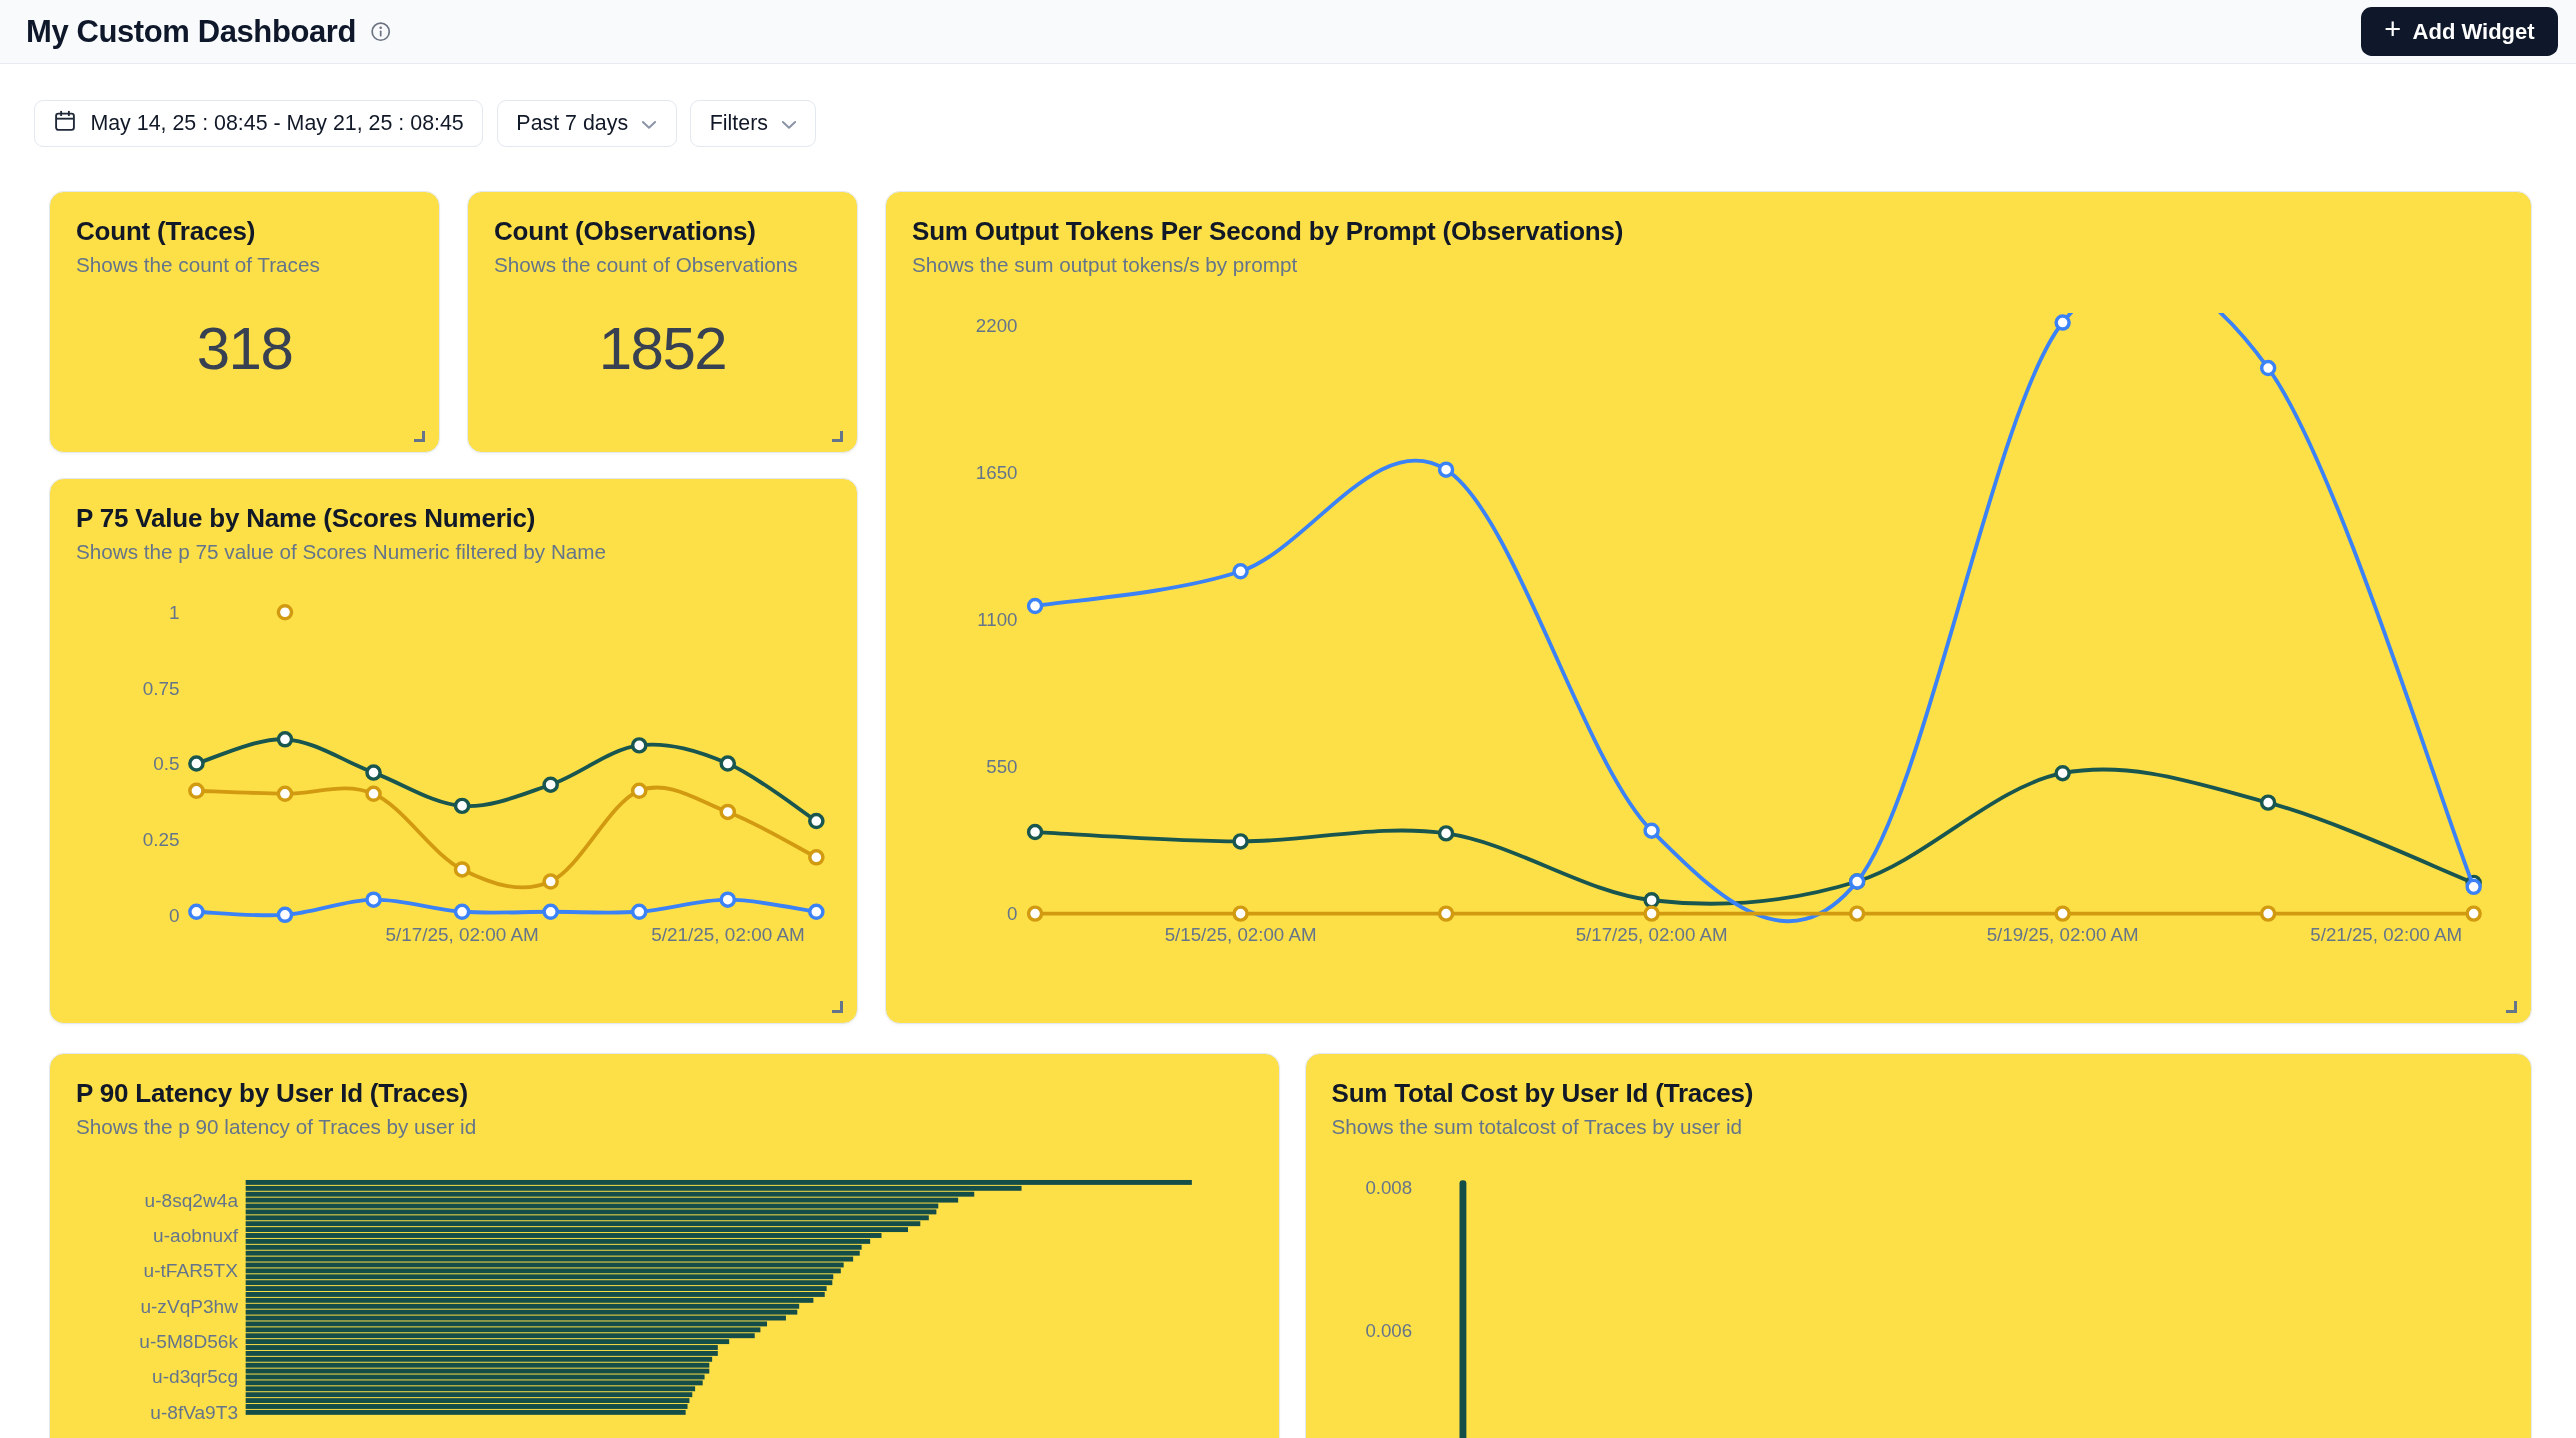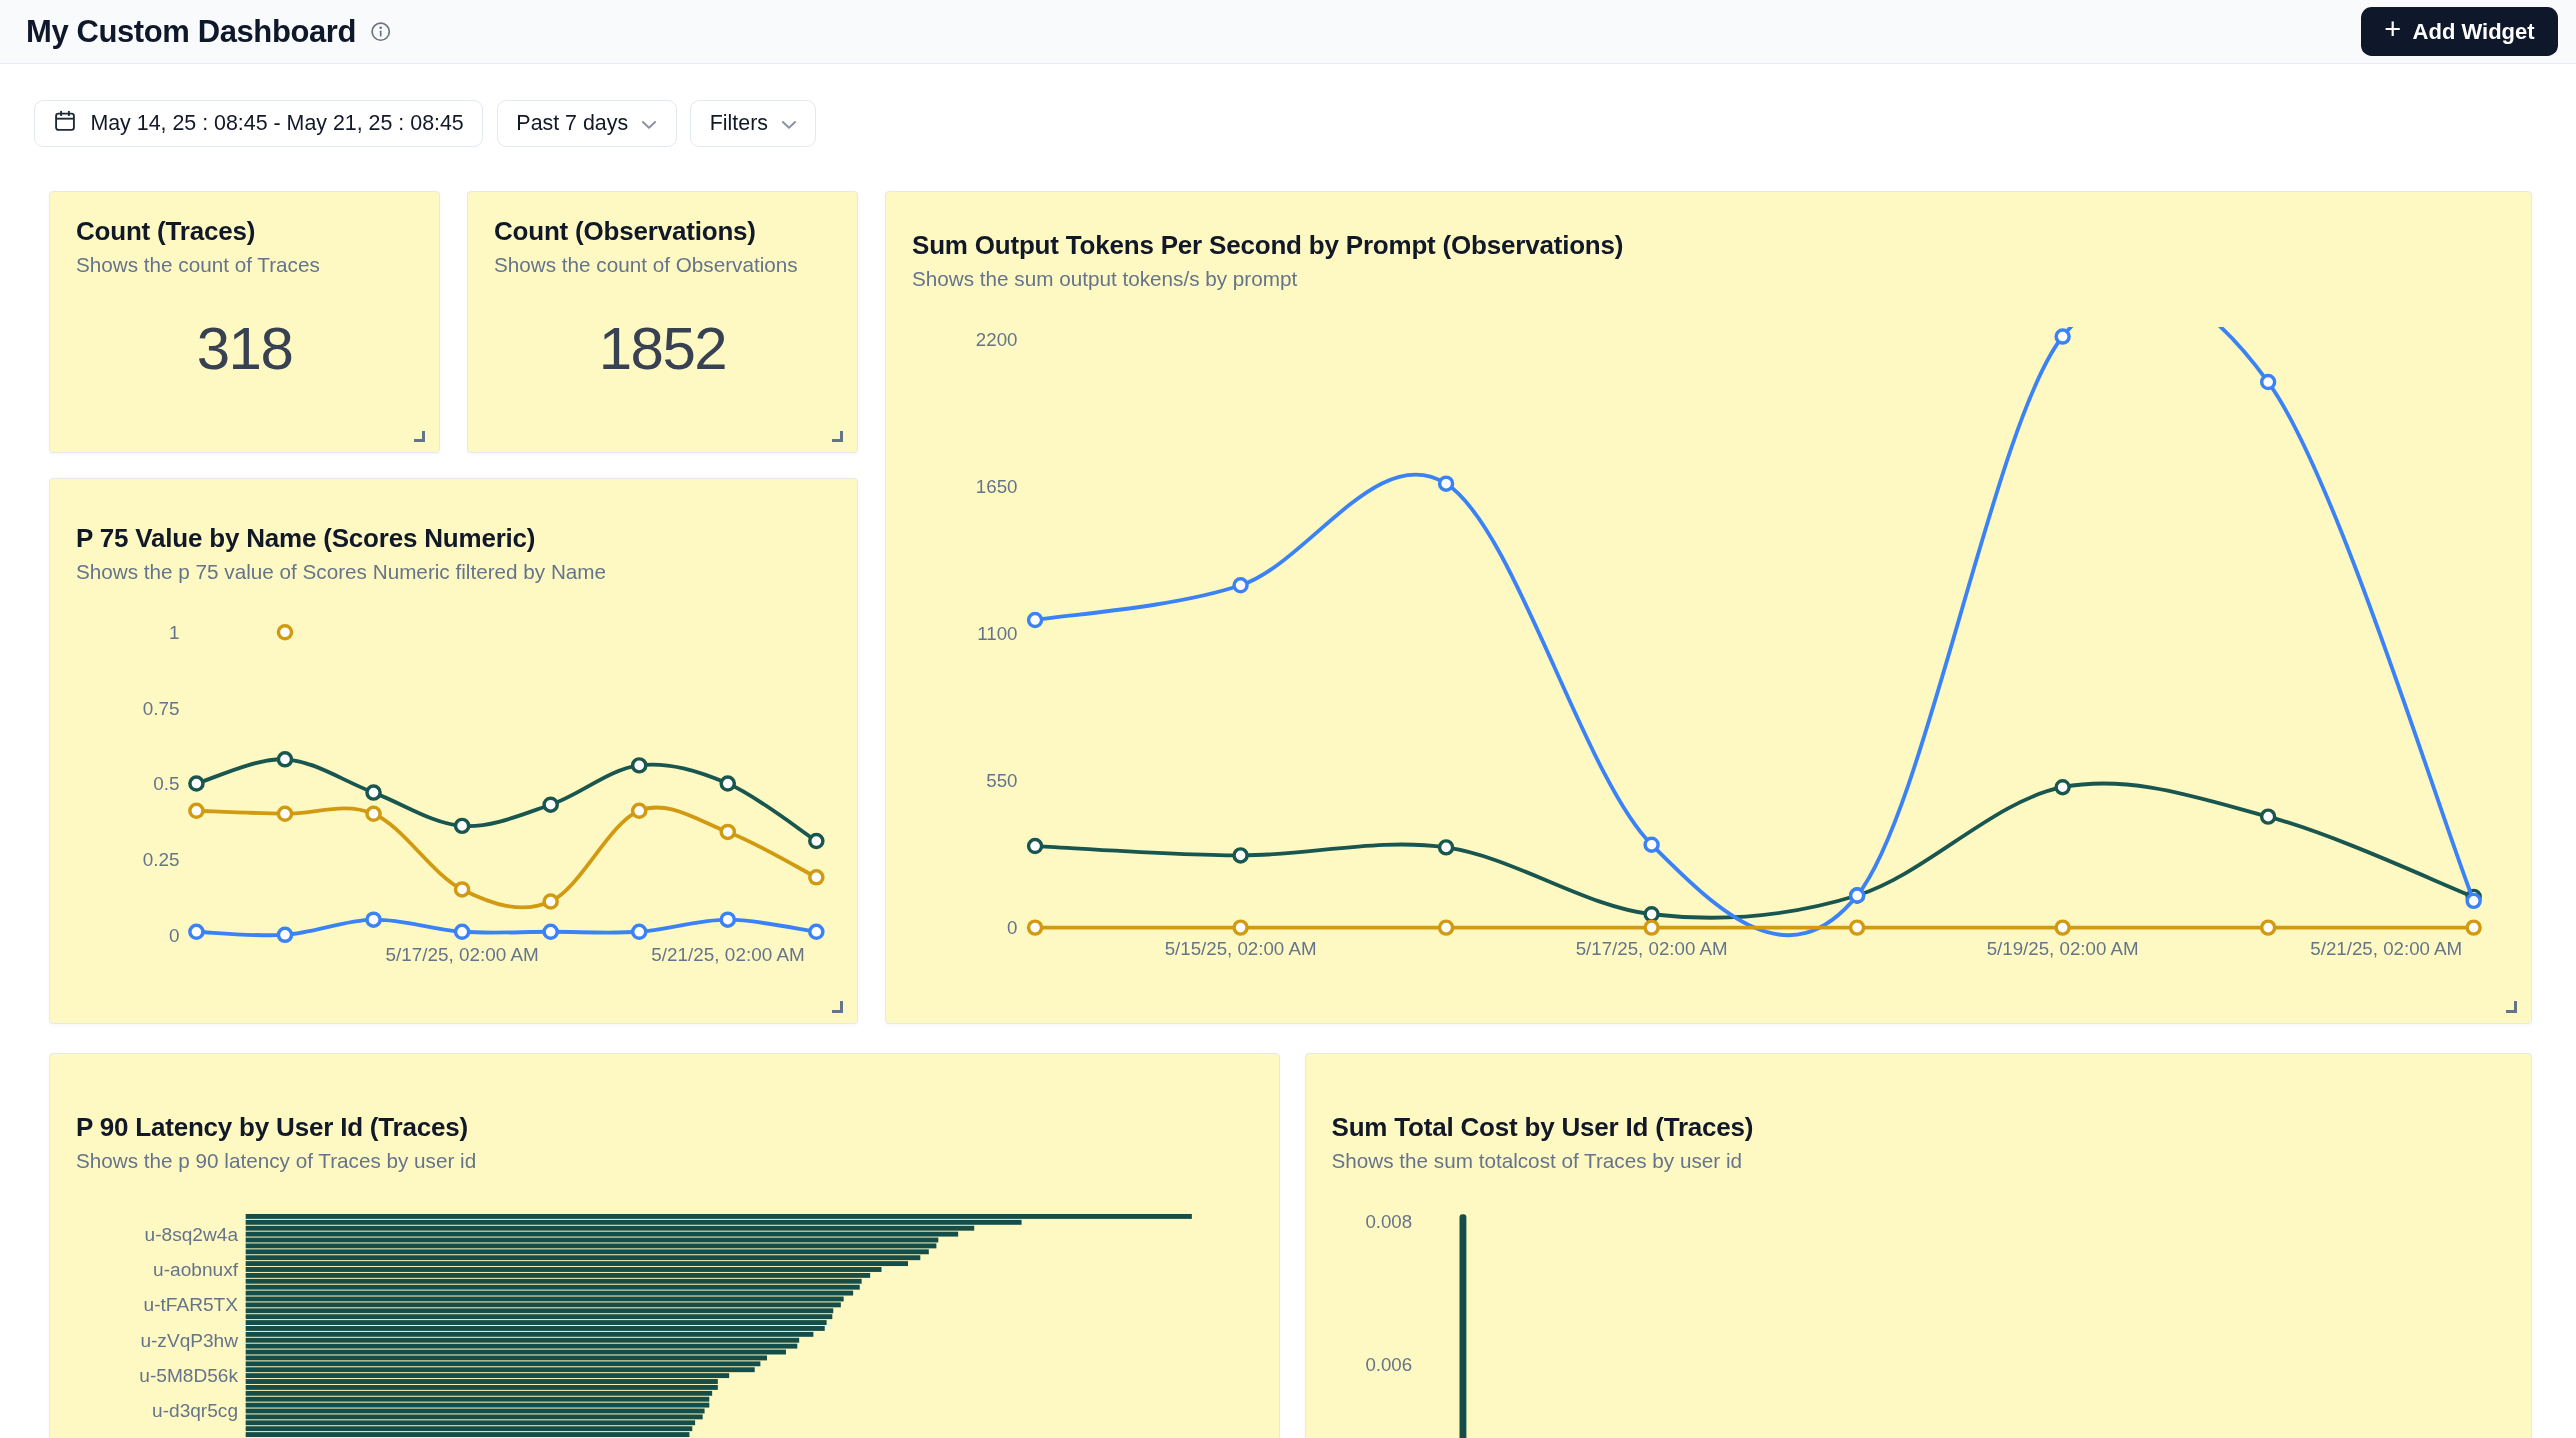--- a/index.html
+++ b/index.html
@@ -19,23 +19,23 @@
   .toolbar { margin:36px 44px 0 34px; display:flex; align-items:center; gap:13.8px; }
   .control { height:47px; border:1.5px solid #e2e8f0; border-radius:9.2px; background:#fff;
     display:flex; align-items:center; padding:0 18.4px; gap:13px; font-size:21.4px;
     font-weight:500; color:#111827; cursor:pointer; }
 
   .grid1 { margin:44px 44px 0 49px; display:grid;
     grid-template-columns:391px 391px 1fr; grid-template-rows:262px 546px; gap:24.5px 27px; }
   .grid2 { margin:29px 44px 0 49px; display:grid;
     grid-template-columns:1231px 1fr; gap:0 24.5px; }
 
-  .card { position:relative; background:#fef9c3; border:1.5px solid #e4e9f0; border-radius:4px;
+  .card { position:relative; background:#fde047; border:1.5px solid #e4e9f0; border-radius:15px;
     padding:23px 26px; box-shadow:0 1.5px 3.1px rgba(15,23,42,0.03); display:flex;
-    flex-direction:column; overflow:hidden;justify-content:center; }
+    flex-direction:column; overflow:hidden; }
   .card-title { font-size:26px; font-weight:600; color:#111827; line-height:32px; letter-spacing:-0.2px; }
   .card-subtitle { margin-top:5px; font-size:20.7px; color:#64748b; line-height:26px; }
   .count-value { flex:1; display:flex; align-items:center; justify-content:center;
     font-size:60px; font-weight:400; color:#374151; letter-spacing:-1.5px; padding-bottom:9.2px; }
   .tokens-card { grid-column:3; grid-row:1 / 3; }
   .p75-card   { grid-column:1 / 3; grid-row:2; }
   .bottom-card { height:750px; }
 
   .chart-svg { display:block; margin-top:35px; width:100%; }
   .axis-text { font-size:24.5px; fill:#64748b; font-family:inherit; }

